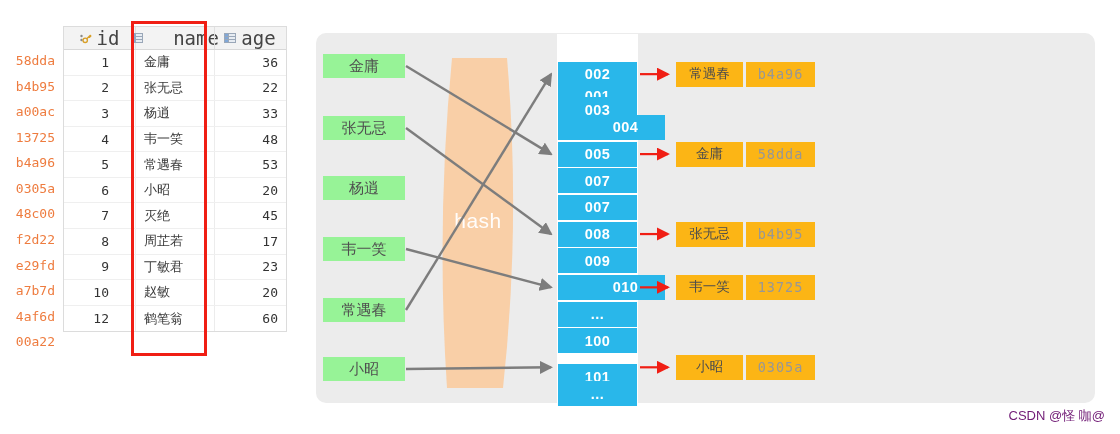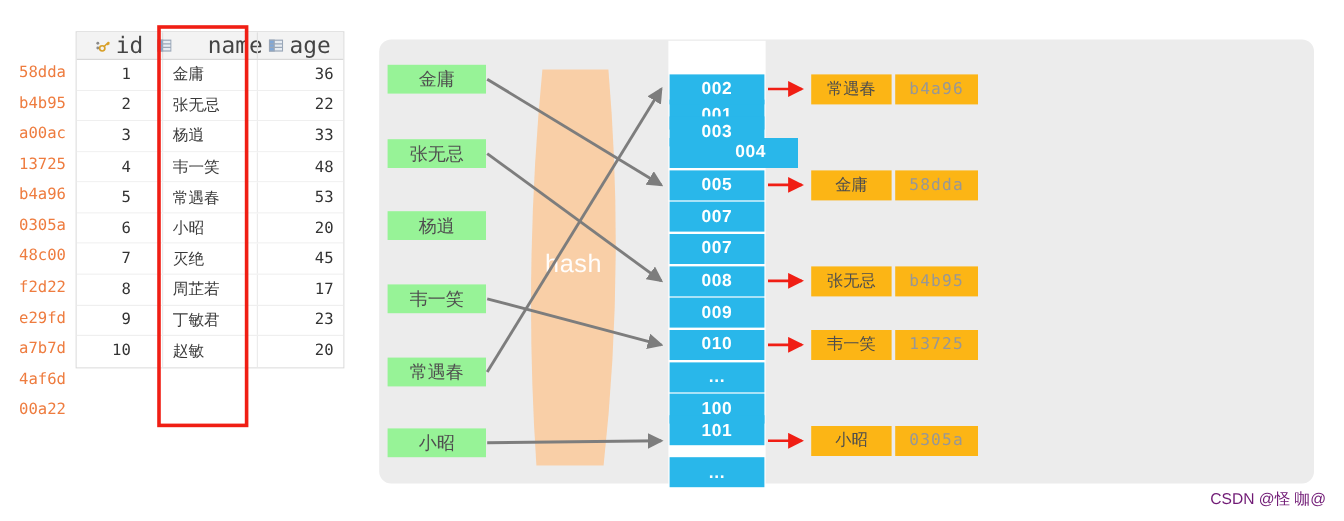--- a/index.html
+++ b/index.html
@@ -148,20 +148,25 @@
         <div class="tr">
     <div class="td td-id">9</div>
     <div class="td td-name">丁敏君</div>
     <div class="td td-age">23</div>
   </div>
         <div class="tr">
     <div class="td td-id">10</div>
     <div class="td td-name">赵敏</div>
     <div class="td td-age">20</div>
   </div>
+        <div class="tr">
+    <div class="td td-id">12</div>
+    <div class="td td-name">鹤笔翁</div>
+    <div class="td td-age">60</div>
+  </div>
       </div>
   </div>
 
   <div class="red-box"></div>
 
   <div class="panel"></div>
 
   <svg class="lens-svg" width="1120" height="434">
     <path id="lens-path" d="M452,58 Q436,223 447,388 L503,388 Q521,223 507,58 Z" fill="#f9cfa7" stroke="none" stroke-linejoin="round"></path>
   </svg>
@@ -179,24 +184,24 @@
   <div id="buckets">
       <div class="bucket" style="top: 35px; margin-top: 48px;">001</div>
       <div class="bucket" style="top: 61.65px;">002</div>
       <div class="bucket" style="top: 97px;">003</div>
       <div class="bucket" style="top: 114.95px; padding-left: 28px;">004</div>
       <div class="bucket" style="top: 141.6px;">005</div>
       <div class="bucket" style="top: 168.25px;">007</div>
       <div class="bucket" style="top: 194.9px;">007</div>
       <div class="bucket" style="top: 221.55px;">008</div>
       <div class="bucket" style="top: 248.2px;">009</div>
-      <div class="bucket" style="top: 274.85px;">010</div>
+      <div class="bucket" style="top: 274.85px; padding-left: 28px;">010</div>
       <div class="bucket" style="top: 301.5px;">...</div>
       <div class="bucket" style="top: 328.15px;">100</div>
-      <div class="bucket" style="top: 346px;">101</div>
+      <div class="bucket" style="top: 364px;">101</div>
       <div class="bucket" style="top: 381.45px;">...</div>
     </div>
   <div id="results">
       <div class="result" style="left: 676px; top: 61.65px;">
     <div class="res-name">常遇春</div>
     <div class="res-hash">b4a96</div>
   </div>
       <div class="result" style="left: 676px; top: 141.6px;">
     <div class="res-name">金庸</div>
     <div class="res-hash">58dda</div>

